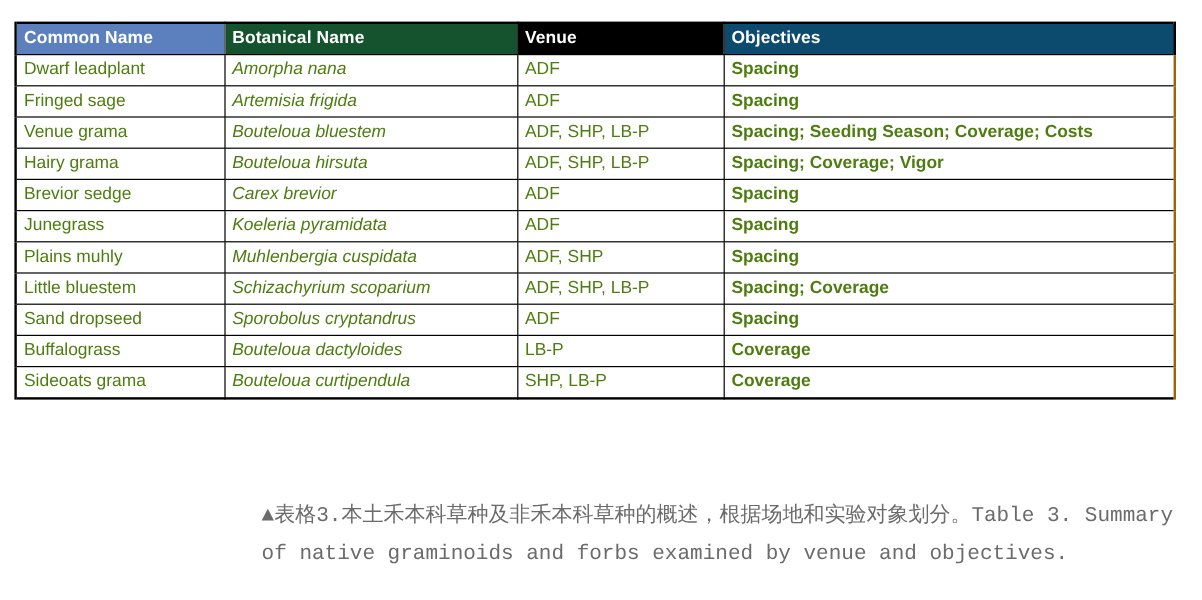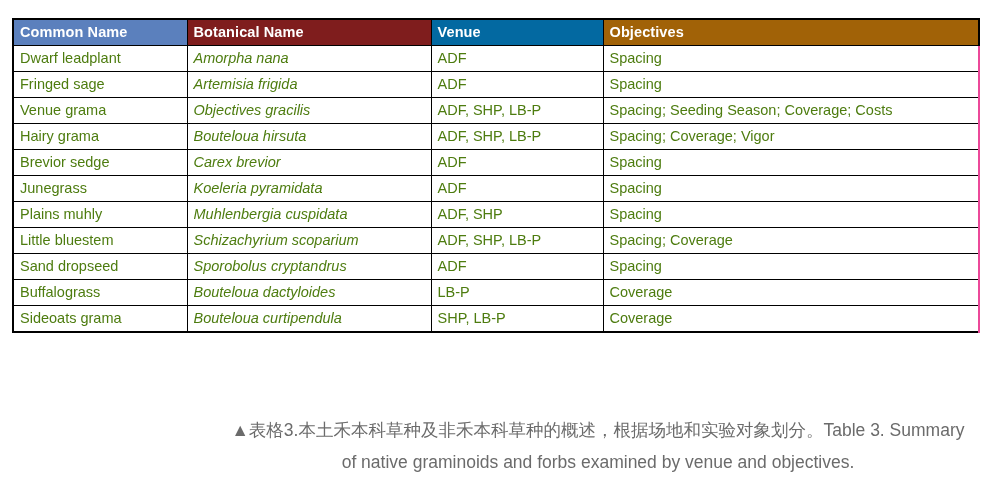--- a/index.html
+++ b/index.html
@@ -75,21 +75,22 @@
 
   
   table.species tbody tr td {
     border-top: 1.4px solid #000000;
     border-bottom: 1.4px solid #000000;
   }
   table.species tbody tr td:first-child {
     border-left: 2px solid #000000;
   }
   table.species tbody tr td:last-child {
-    border-right: 2px solid #ec4899;
+    border-right: 2px solid #a16207;
+    font-weight: bold;
   }
   table.species thead tr th:first-child {
     border-left: 2px solid #000000;
   }
   table.species thead tr th:last-child {
     border-right: 2px solid #000000;
   }
 
   
   .watermark {
@@ -108,24 +109,24 @@
     user-select: none;
   }
 
   
   .caption {
     position: absolute;
     left: 218px;
     top: 414px;
     width: 760px;
     color: #6b6b6b;
-    font-family: Liberation Sans, sans-serif;
+    font-family: Liberation Mono, monospace;
     font-size: 17.5px;
     line-height: 32px;
-    text-align: center;
+    text-align: left;
   }
   .caption .line2 {
     display: block;
   }
 </style>
 </head>
 <body>
 
 <div id="page">
 
@@ -133,41 +134,41 @@
     <table class="species">
       <colgroup>
         <col class="c-common">
         <col class="c-botanical">
         <col class="c-venue">
         <col class="c-objective">
       </colgroup>
       <thead>
         <tr>
           <th style="background: rgb(91, 128, 189); color: rgb(255, 255, 255);">Common Name</th>
-          <th style="background: #7f1d1d; color: rgb(255, 255, 255);">Botanical  Name</th>
-          <th style="background: #0369a1; color: rgb(255, 255, 255);">Venue</th>
-          <th style="background: #a16207; color: rgb(255, 255, 255);">Objectives</th>
+          <th style="background: #14532d; color: rgb(255, 255, 255);">Botanical  Name</th>
+          <th style="background: #000000; color: rgb(255, 255, 255);">Venue</th>
+          <th style="background: #0c4a6e; color: rgb(255, 255, 255);">Objectives</th>
         </tr>
       </thead>
       <tbody id="table-body">
           <tr>
             <td>Dwarf leadplant</td>
             <td class="botanical">Amorpha nana</td>
             <td>ADF</td>
             <td>Spacing</td>
           </tr>
           <tr>
             <td>Fringed sage</td>
             <td class="botanical">Artemisia frigida</td>
             <td>ADF</td>
             <td>Spacing</td>
           </tr>
           <tr>
             <td>Venue grama</td>
-            <td class="botanical">Objectives gracilis</td>
+            <td class="botanical">Bouteloua bluestem</td>
             <td>ADF, SHP, LB-P</td>
             <td>Spacing; Seeding Season;  Coverage; Costs</td>
           </tr>
           <tr>
             <td>Hairy grama</td>
             <td class="botanical">Bouteloua hirsuta</td>
             <td>ADF, SHP, LB-P</td>
             <td>Spacing; Coverage; Vigor</td>
           </tr>
           <tr>

